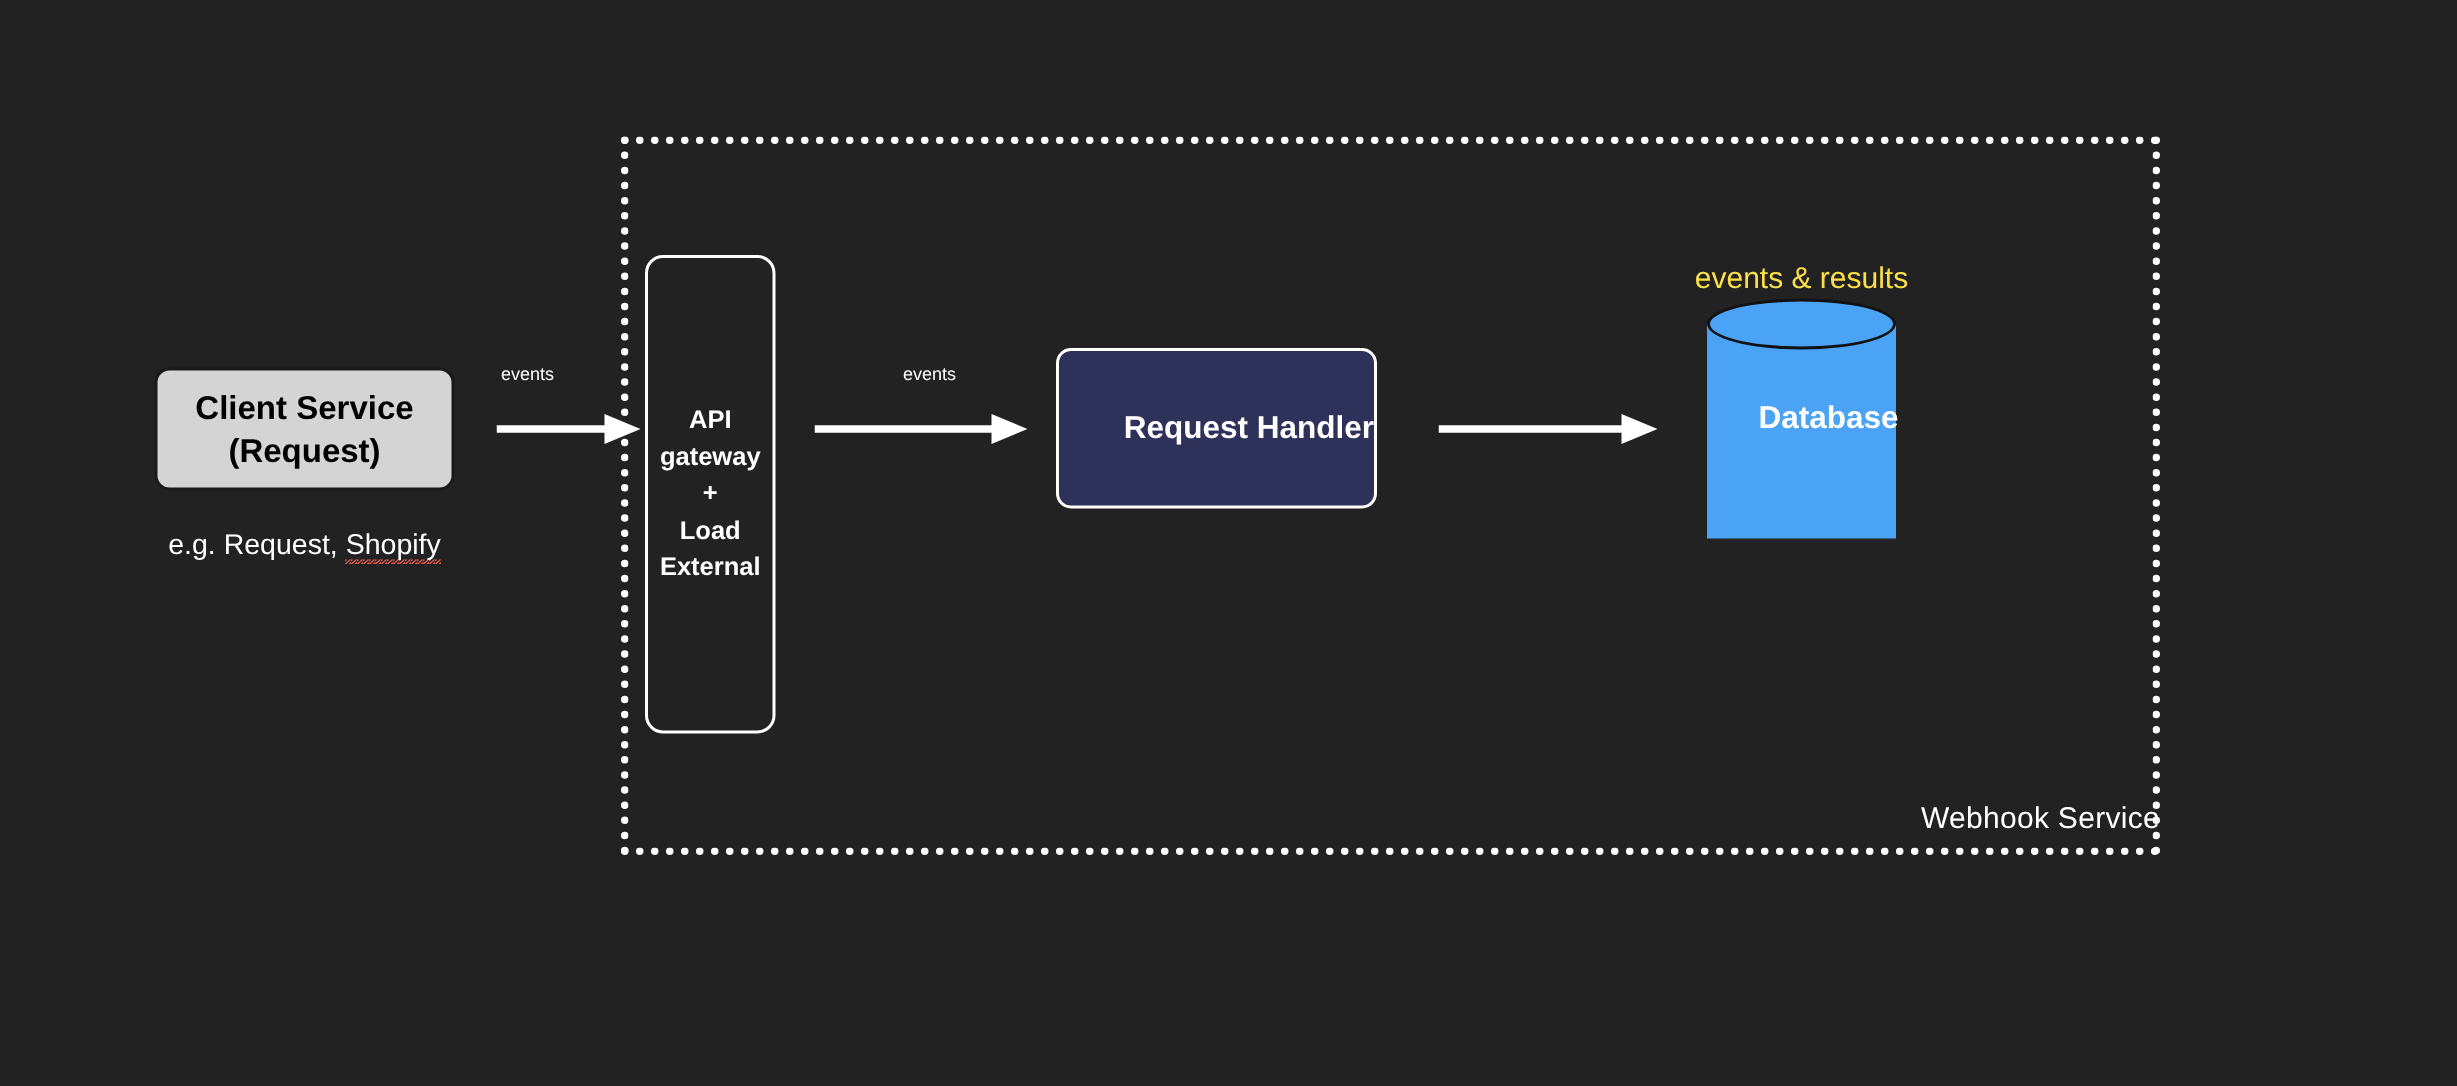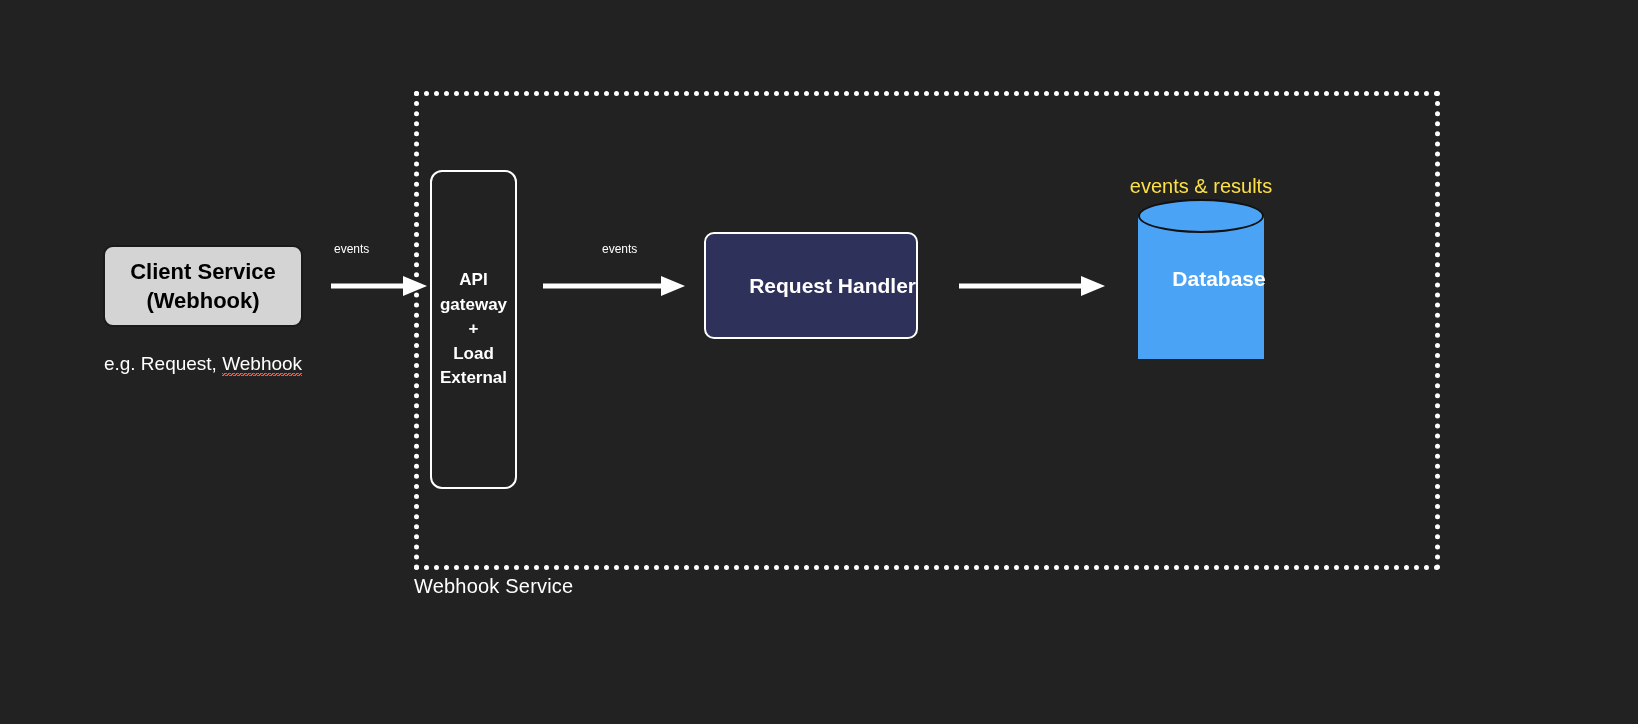--- a/index.html
+++ b/index.html
@@ -25,25 +25,24 @@
     height: 479px;
     box-sizing: border-box;
     border: 5px dotted #ffffff;
     border-radius: 1px;
   }
   .boundary-label {
     position: absolute;
     left: 414px;
     top: 535px;
     width: 1026px;
-    text-align: left;
+    text-align: right;
     color: #ffffff;
     font-size: 20px;
     letter-spacing: 0.2px;
-    margin-top: 40px;
   }
 
   
   .client-box {
     position: absolute;
     left: 103px;
     top: 245px;
     width: 200px;
     height: 82px;
     box-sizing: border-box;
@@ -194,24 +193,24 @@
 </head>
 <body>
 
 <div id="canvas">
 
   <div class="boundary"></div>
   <div class="boundary-label">Webhook Service</div>
 
   <div class="client-box">
     <span>Client Service</span>
-    <span>(Webhook)</span>
+    <span>(Request)</span>
   </div>
   <div class="client-note">
-    <span>e.g. Request, </span><span class="spell-err">Webhook</span>
+    <span>e.g. Request, </span><span class="spell-err">Shopify</span>
   </div>
 
   <div class="arrow" style="left:331px; top:275px; width:96px;">
     <svg width="96" height="22" viewBox="0 0 96 22">
       <line x1="0" y1="11" x2="74" y2="11" stroke="#ffffff" stroke-width="5"></line>
       <polygon points="72,1 96,11 72,21" fill="#ffffff"></polygon>
     </svg>
   </div>
   <div class="arrow-label" style="left:334px; top:242px;">events</div>
 

